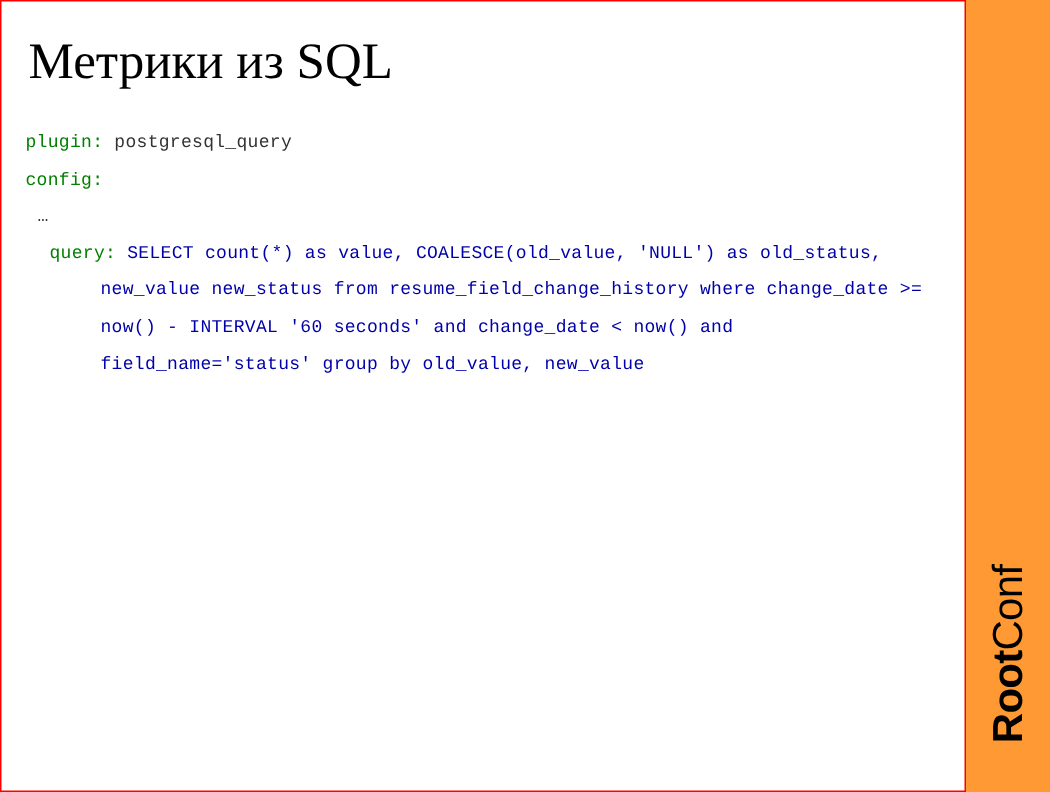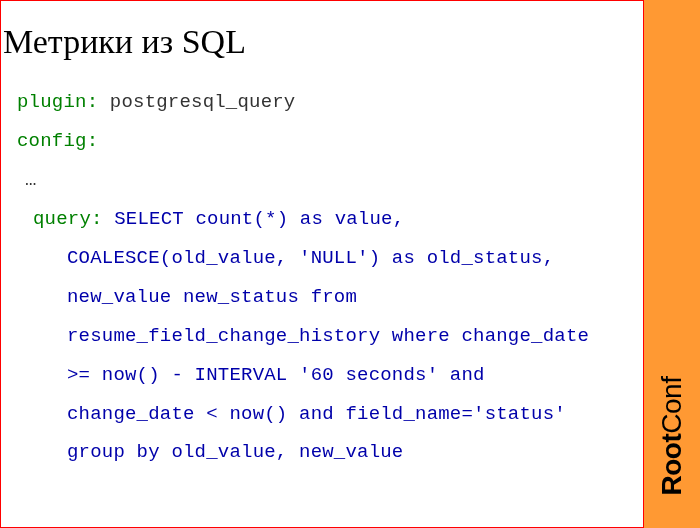--- a/index.html
+++ b/index.html
@@ -35,26 +35,26 @@
       white-space: nowrap;
       position: absolute;
       bottom: 76px;
       letter-spacing: -0.5px;
     }
     .brand .bold { font-weight: 900; }
     .title {
       font-size: 34px;
       font-weight: normal;
       color: #000000;
-      padding: 22px 18px 0 2px;
+      padding: 22px 18px 0 18px;
       font-family: Georgia, 'Times New Roman', serif;
     }
     .code-block {
       font-family: 'Courier New', Courier, monospace;
-      font-size: 19px;
+      font-size: 12px;
       line-height: 2.05;
       padding: 22px 24px 16px 16px;
       color: #333333;
       letter-spacing: 0.2px;
     }
     .kw { color: #008000; }
     .val { color: #0000aa; }
     .idn { color: #333333; }
     .query-wrap {
       padding-left: 34px;

